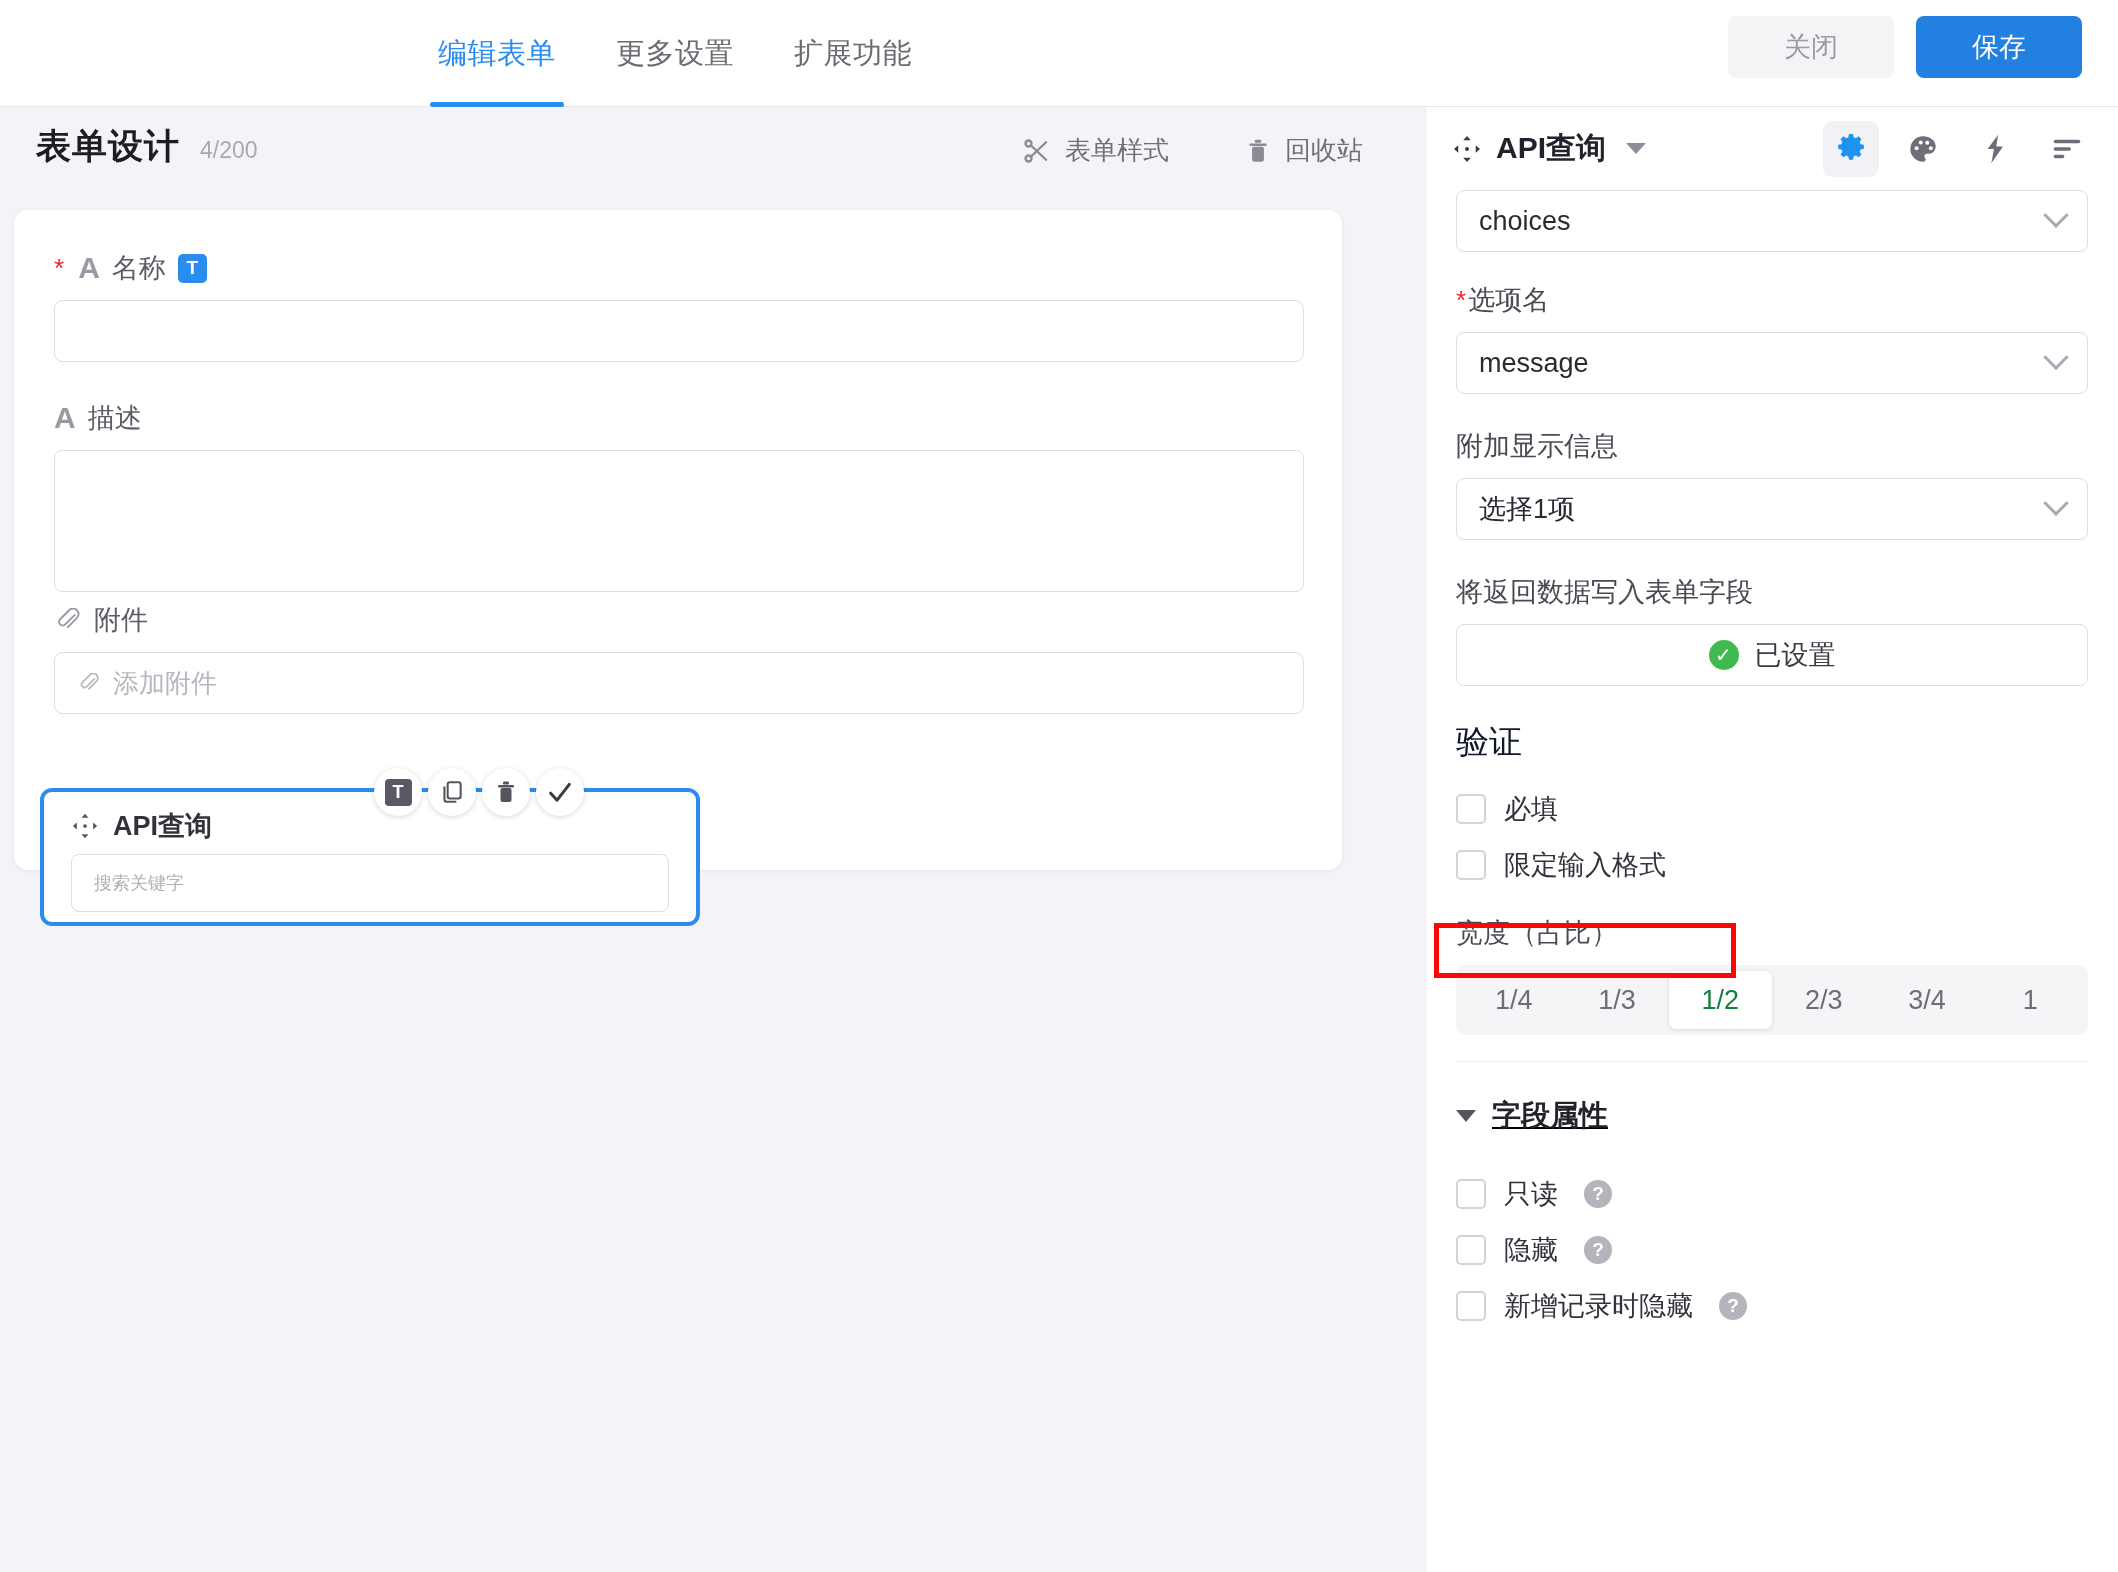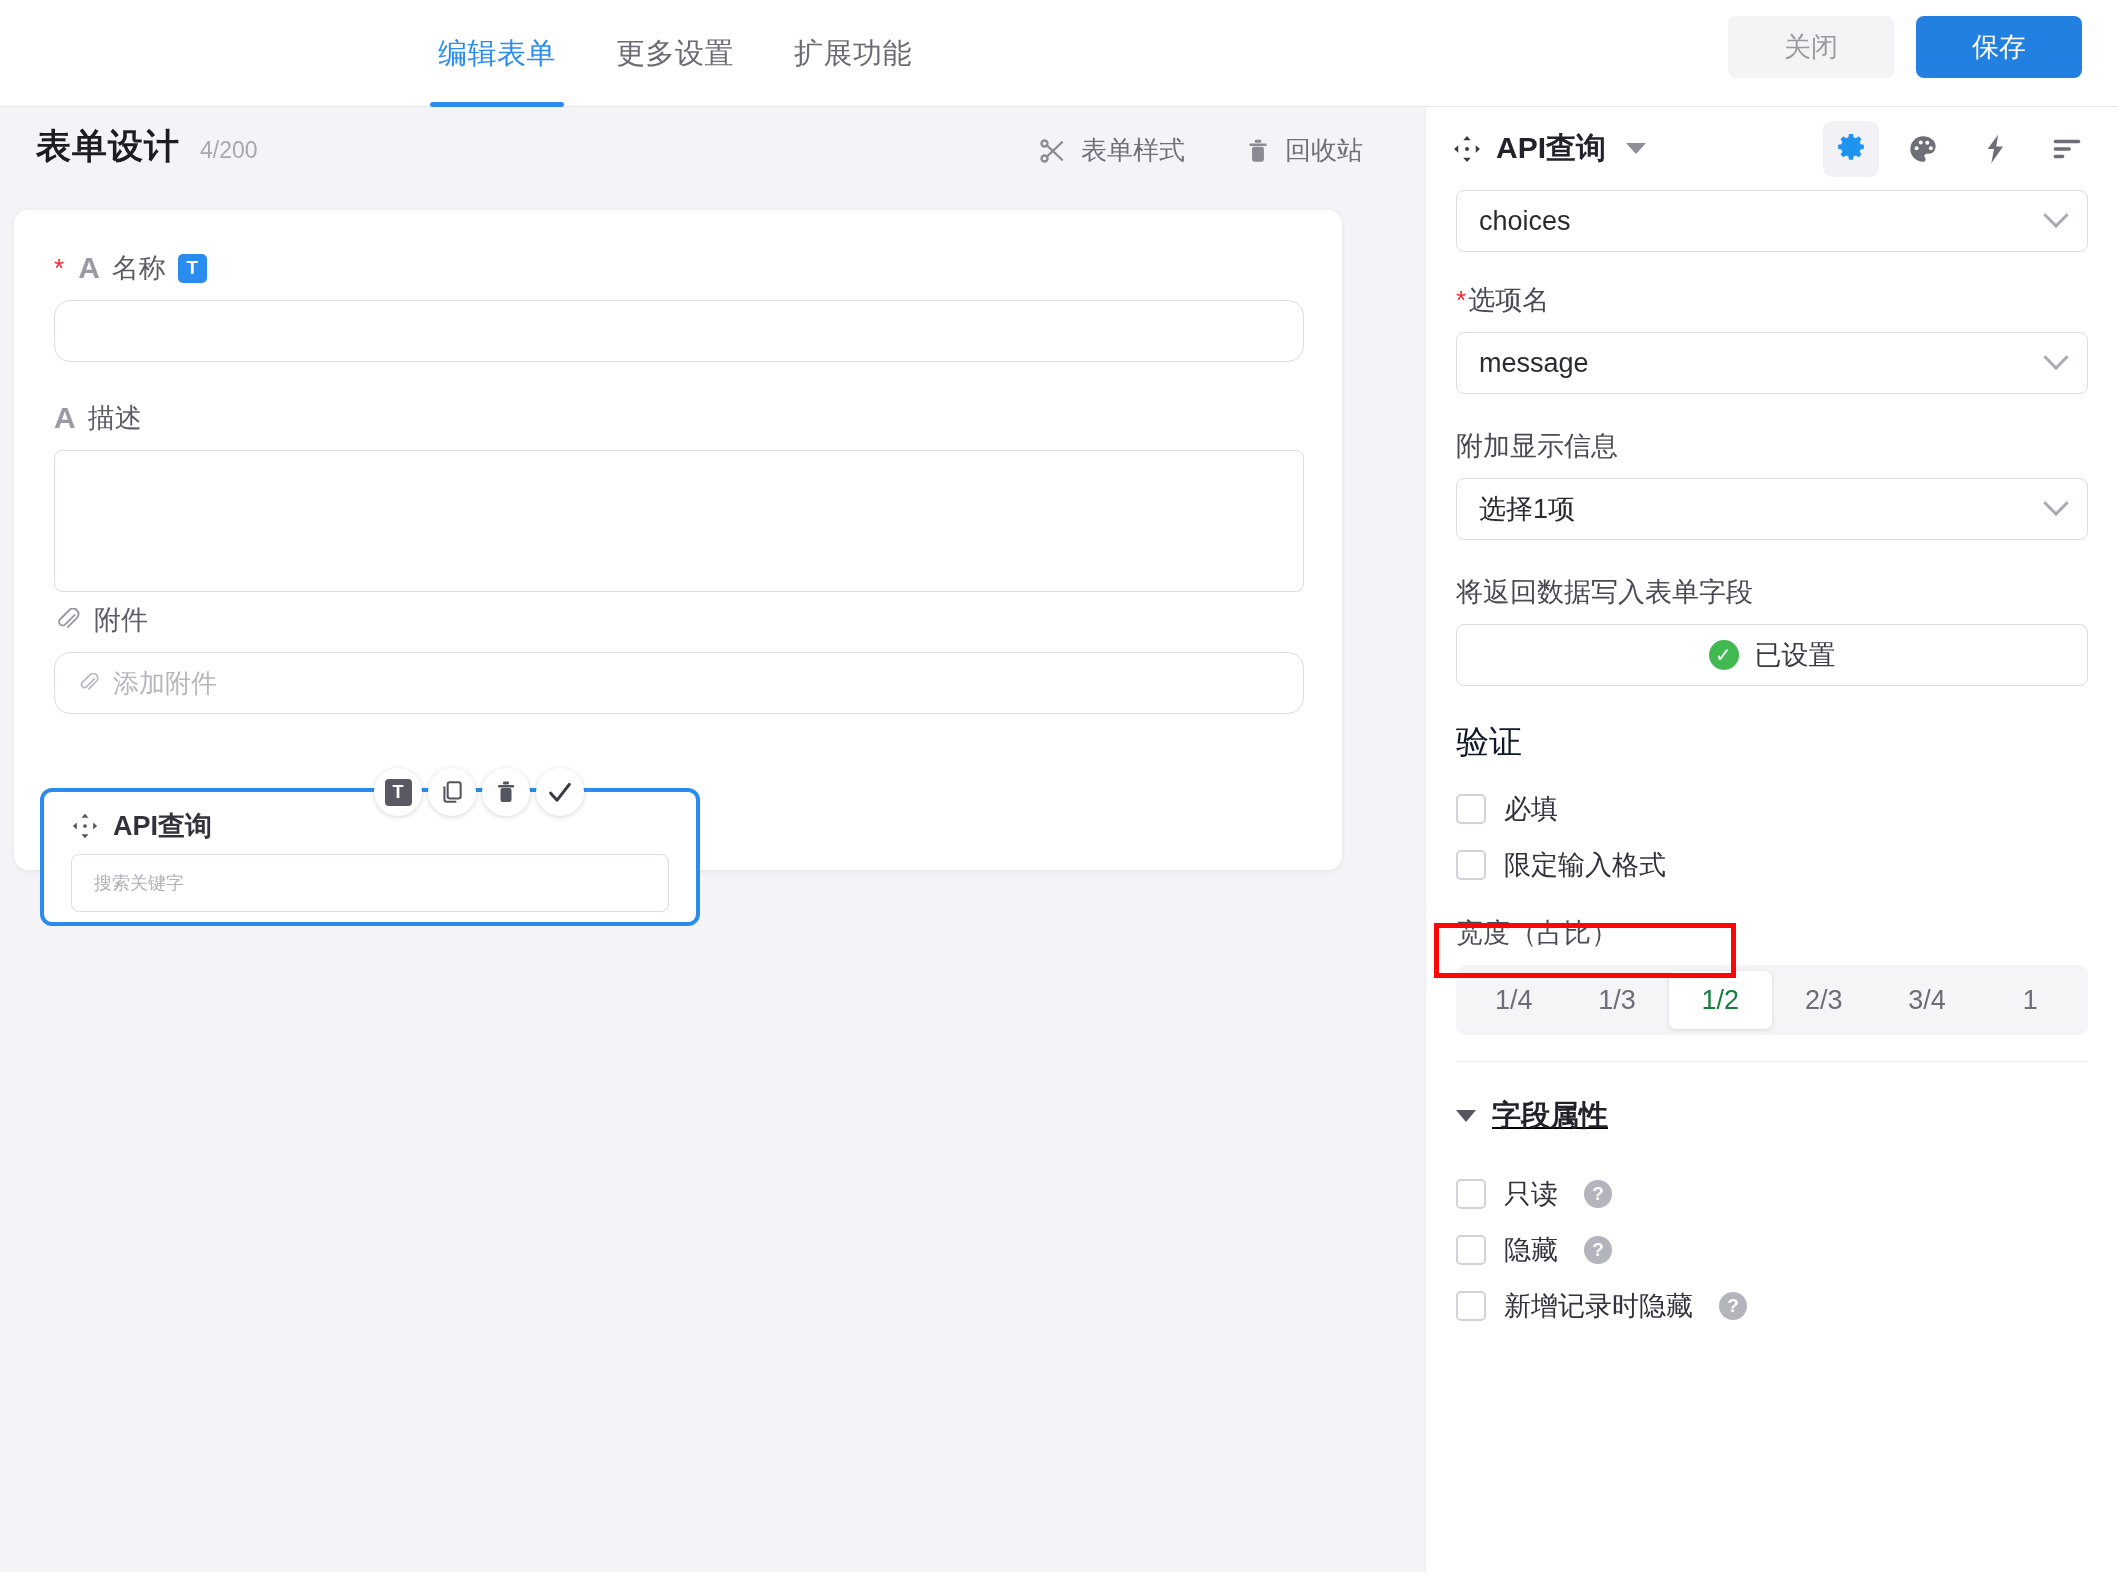--- a/index.html
+++ b/index.html
@@ -54,21 +54,21 @@
   .canvas-title {
     position: absolute; left: 36px; top: 16px;
     font-size: 35px; font-weight: bold; color: #1c1c22; letter-spacing: 1px;
   }
   .canvas-counter {
     position: absolute; left: 200px; top: 30px;
     font-size: 23px; color: #a8a8b0;
   }
   .canvas-tools {
     position: absolute; right: 62px; top: 26px;
-    display: flex; align-items: center; gap: 60px;
+    display: flex; align-items: center; gap: 76px;
   }
   .tool { display: flex; align-items: center; gap: 14px; cursor: pointer; }
   .tool-label { font-size: 26px; color: #70707a; }
 
   .form-card {
     position: absolute; left: 14px; top: 103px;
     width: 1328px; height: 660px;
     background: #ffffff; border-radius: 14px;
     box-shadow: 0 1px 5px rgba(20,20,40,.07);
   }
@@ -79,21 +79,21 @@
   }
   .req-star { color: #f5222d; font-size: 26px; line-height: 1; margin-right: 2px; }
   .glyph-A { font-size: 30px; font-weight: bold; color: #9a9aa4; }
   .badge-T {
     width: 29px; height: 29px; border-radius: 5px; background: #2b8cf0;
     color: #fff; font-size: 19px; font-weight: bold;
     display: inline-flex; align-items: center; justify-content: center;
   }
   .input-box {
     width: 1250px; height: 62px; border: 1px solid #dcdce2;
-    border-radius: 16px; background: #fff;
+    border-radius: 9px; background: #fff;
     display: flex; align-items: center; padding: 0 22px;
     font-size: 26px; color: #b0b0b8;
   }
   .textarea-box {
     width: 1250px; height: 142px; border: 1px solid #dcdce2;
     border-radius: 8px; background: #fff;
   }
   .attach-input { color: #b6b6be; gap: 12px; }
 
   

